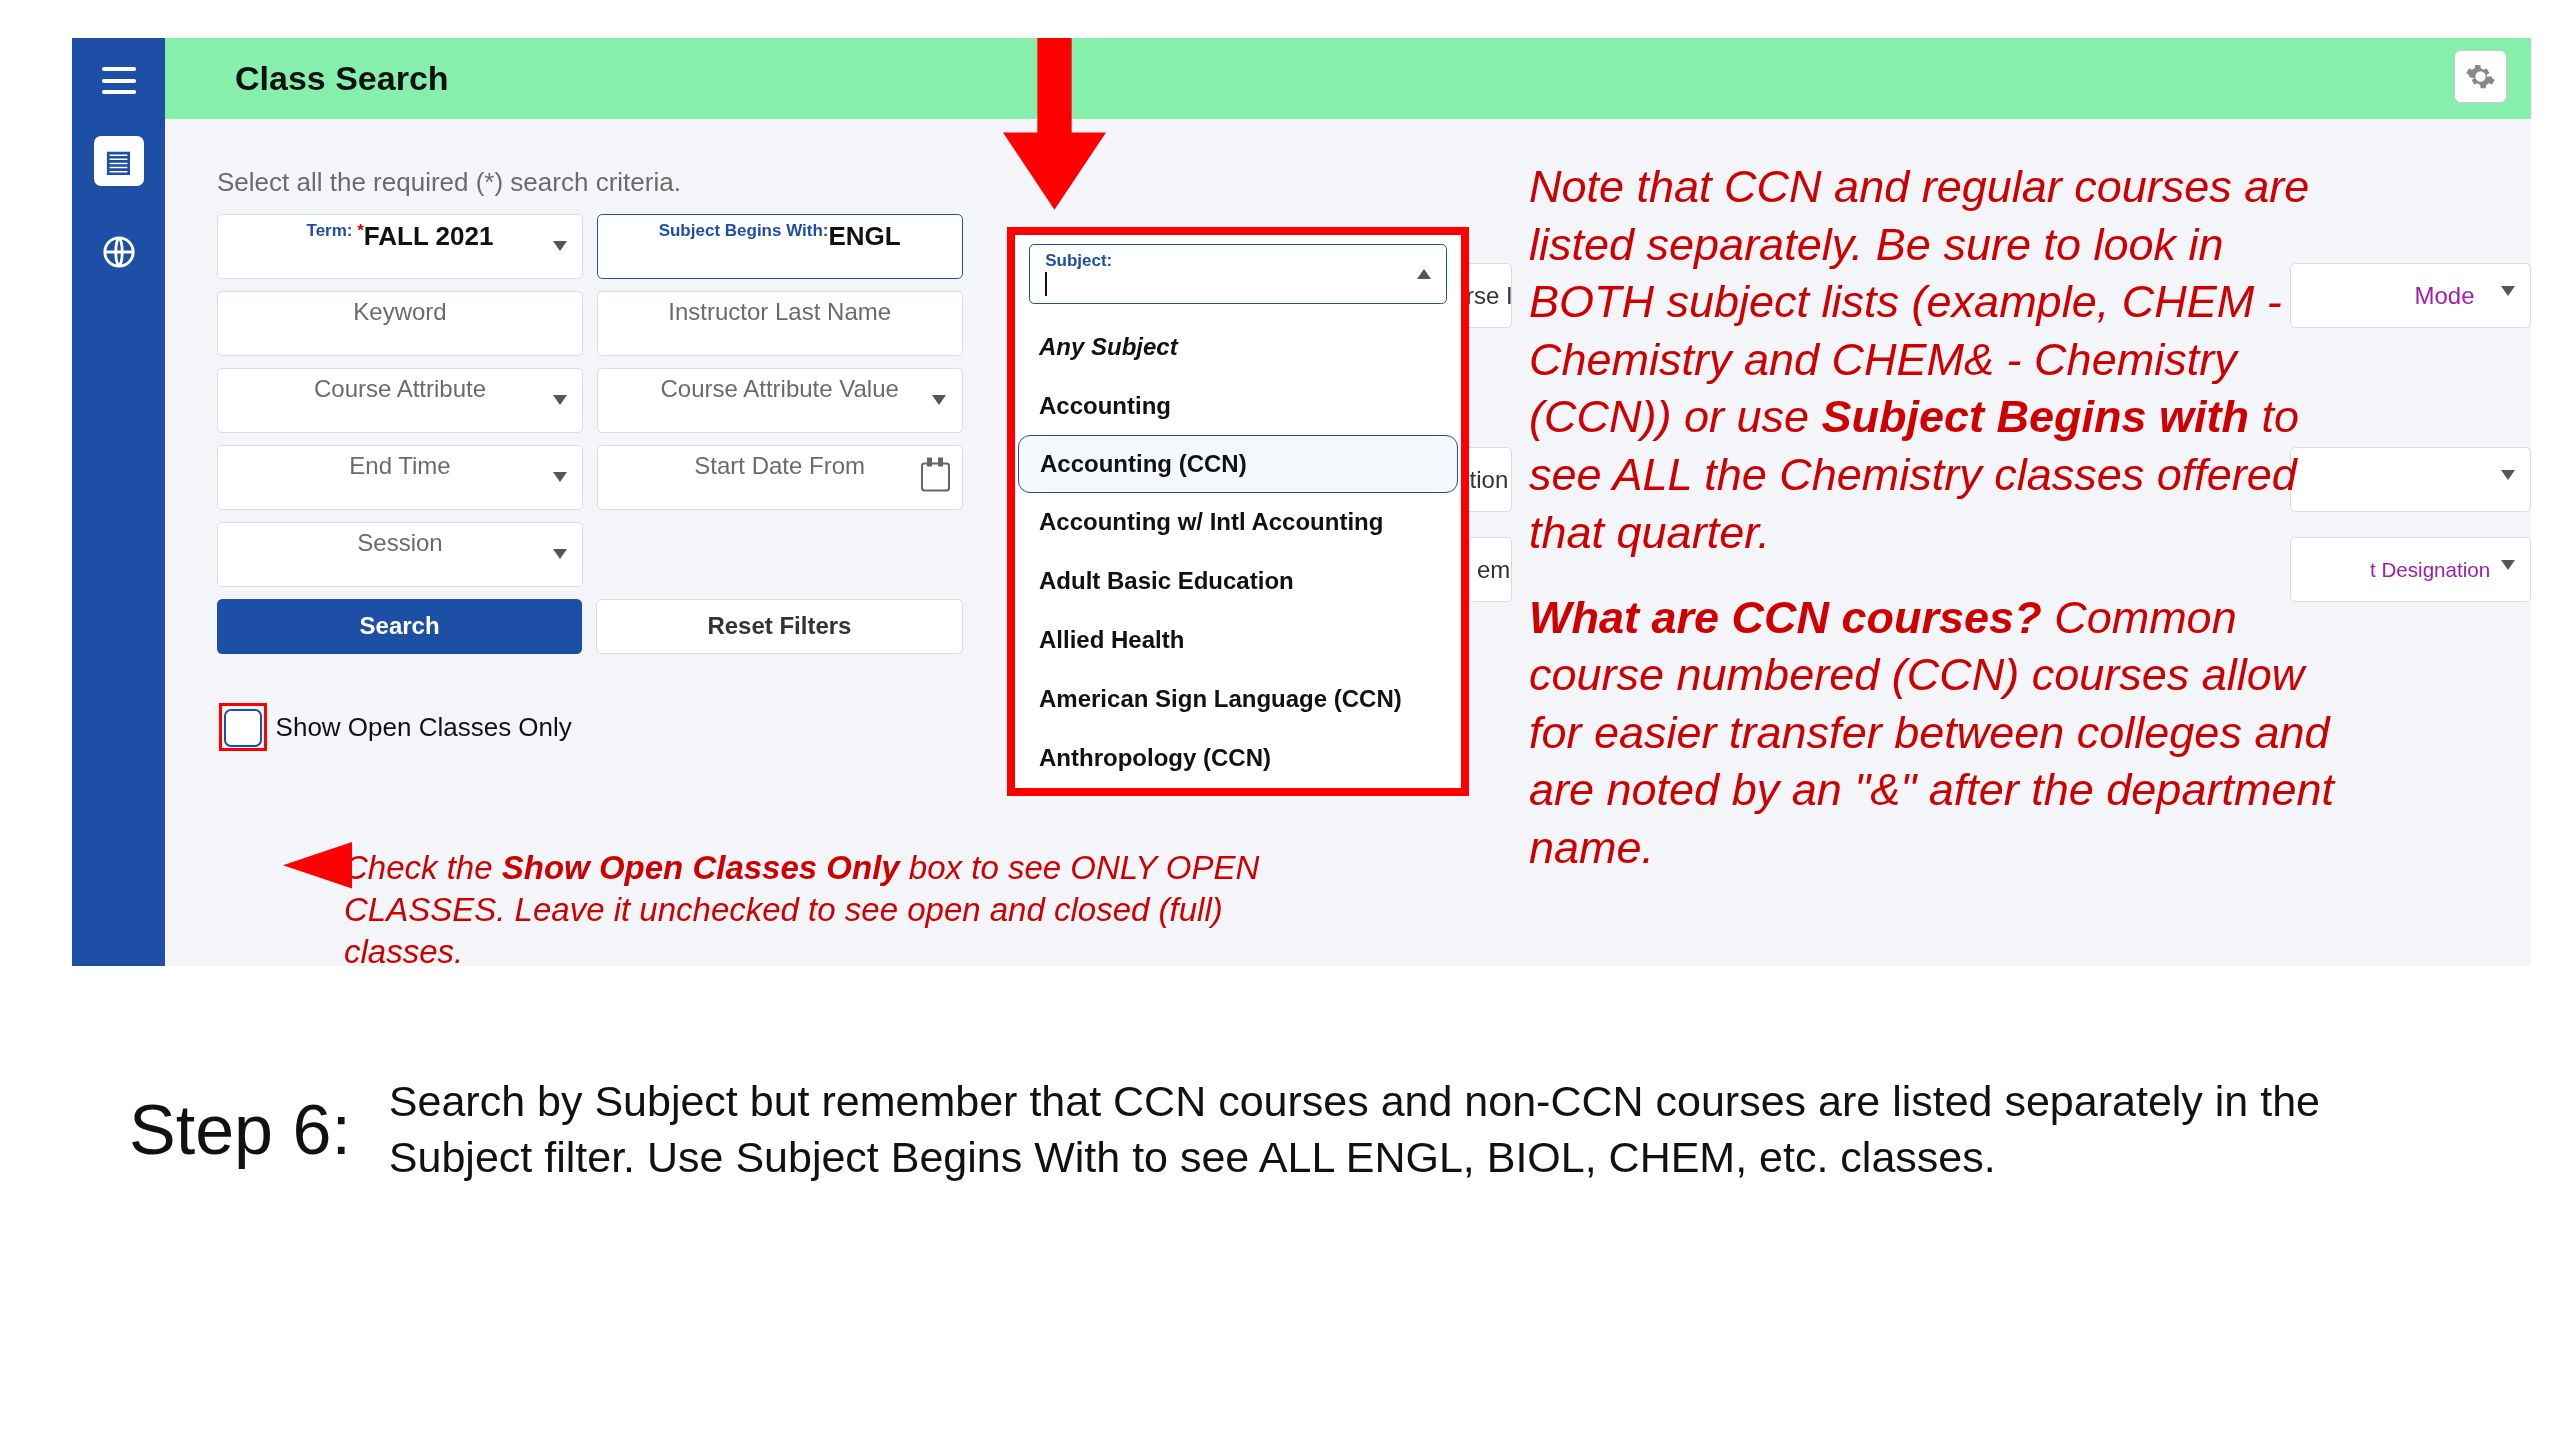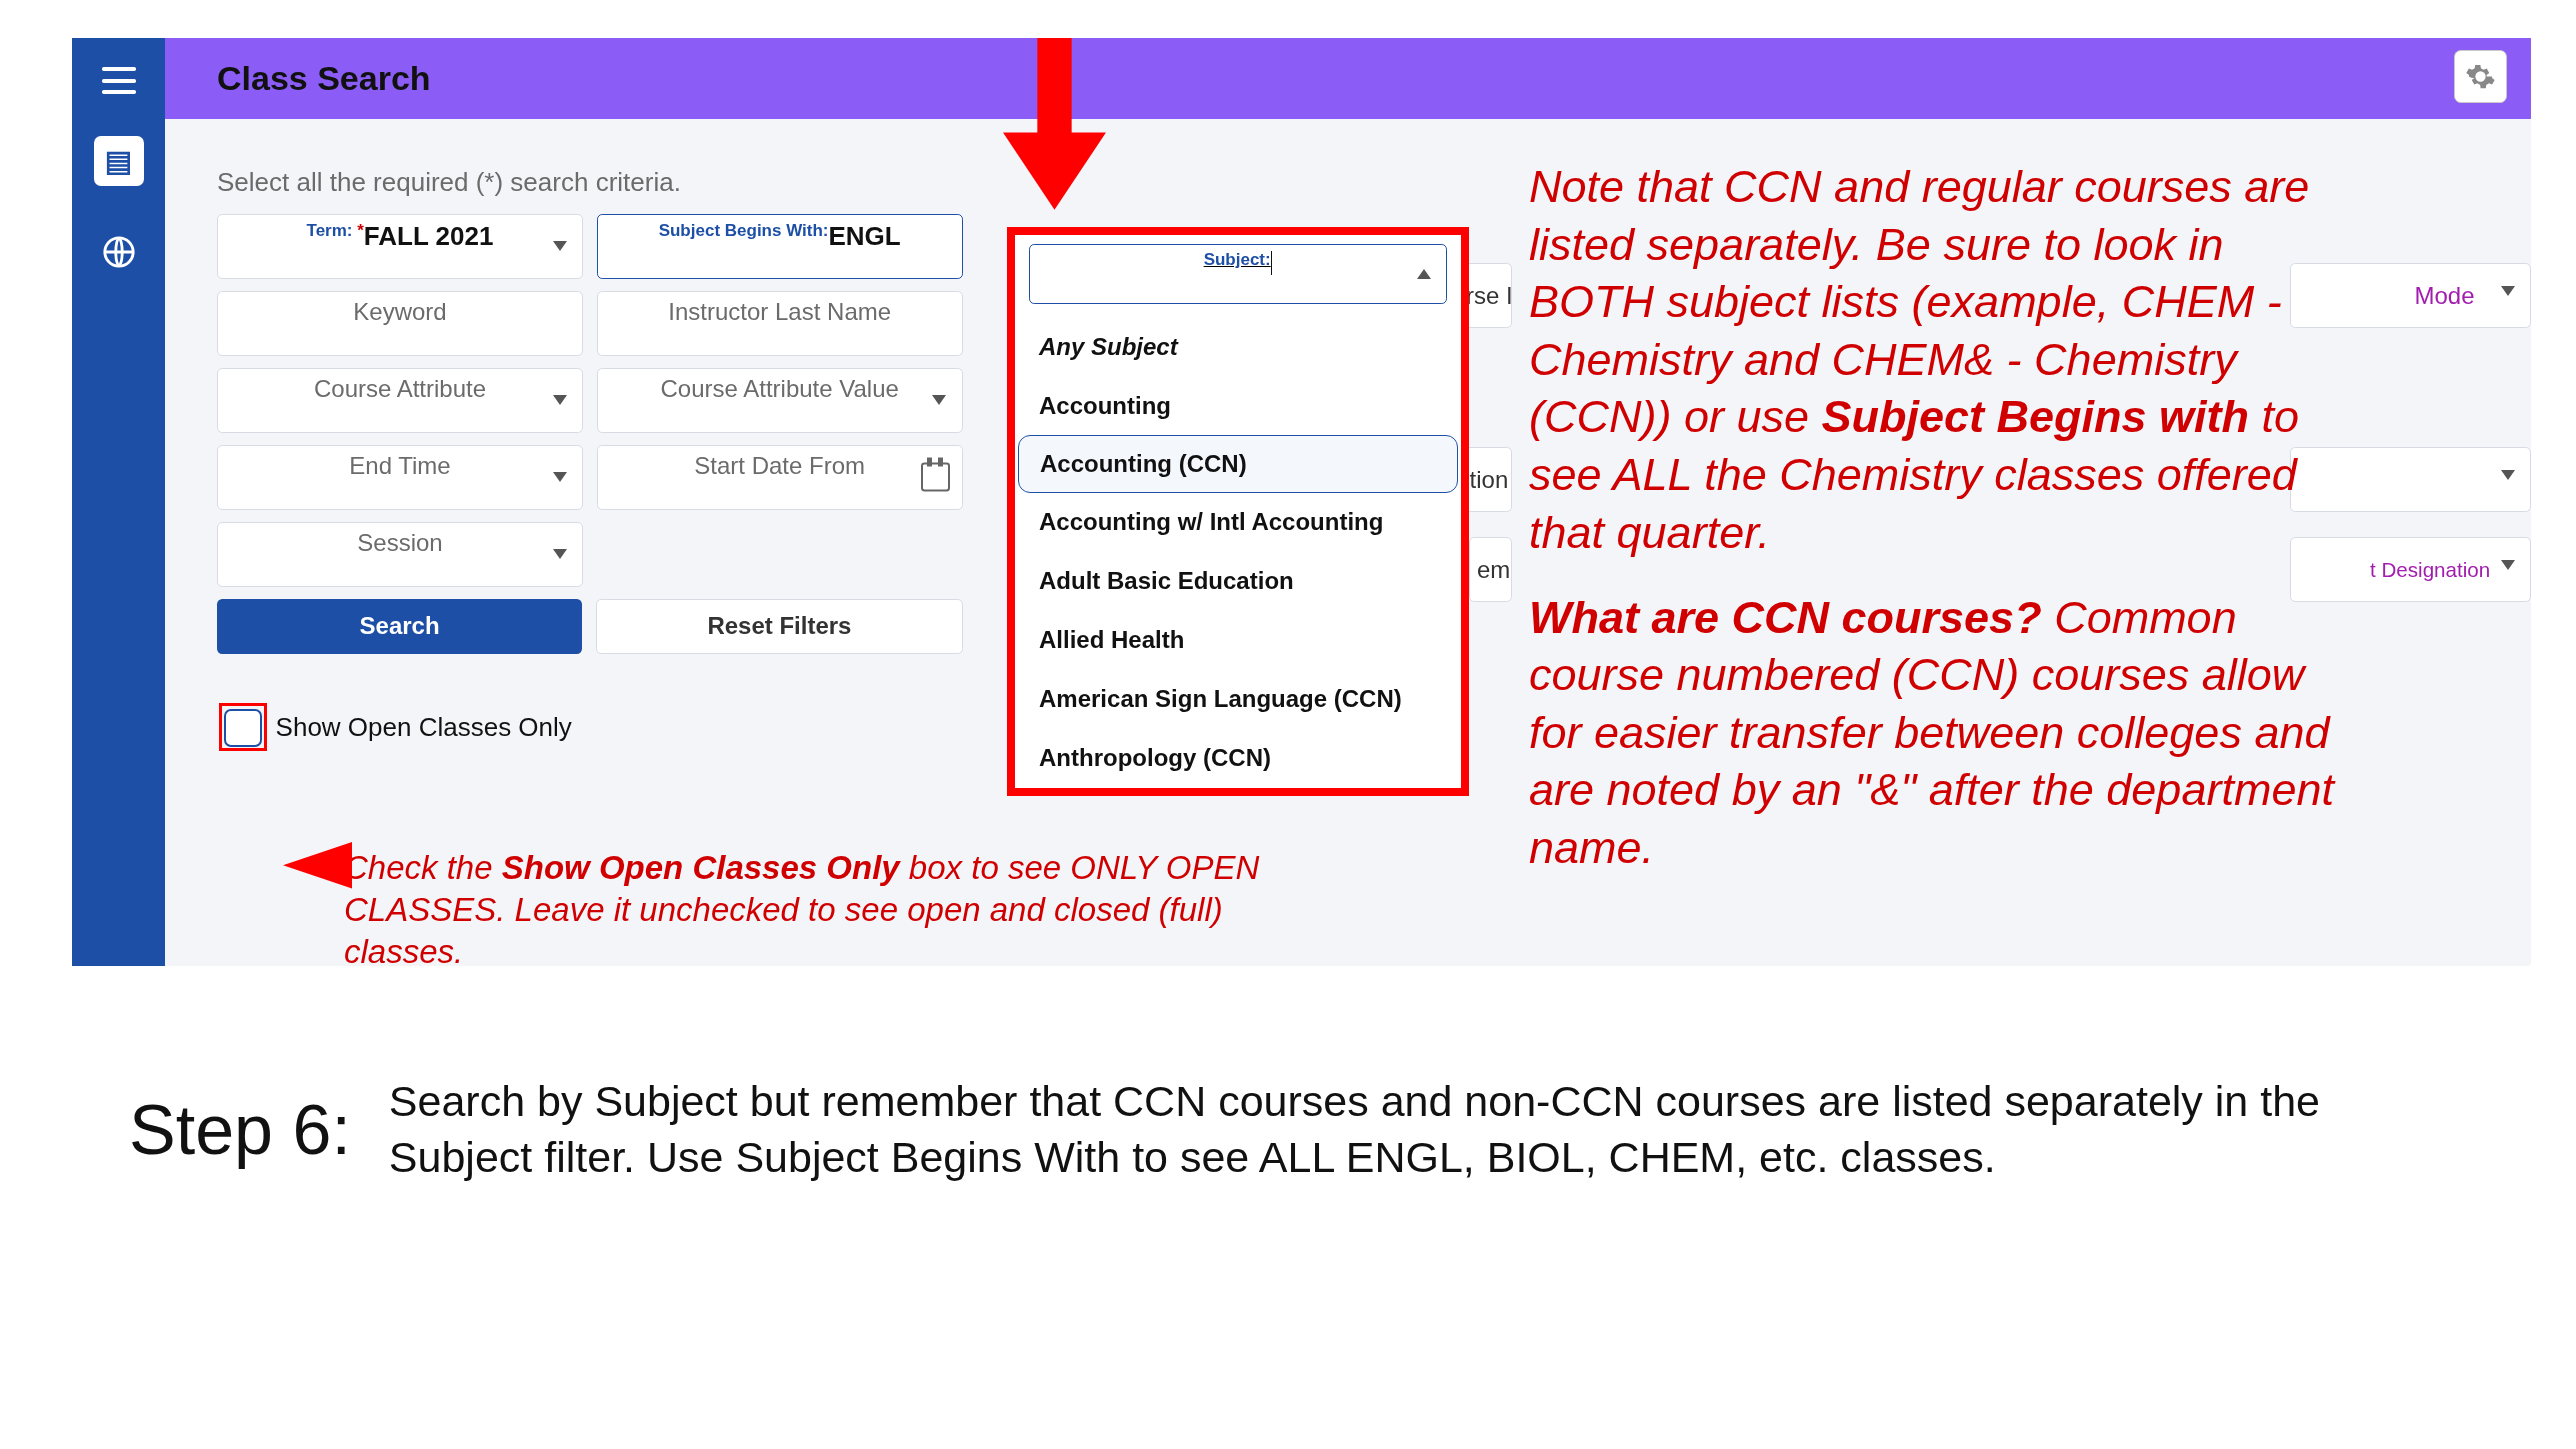--- a/index.html
+++ b/index.html
@@ -44,23 +44,23 @@
   .sidebar .nav-icon.active .glyph { color:#1e4fa6; }
   .sidebar .nav-icon .glyph { color:#fff; font-size:29px; font-weight:bold; }
   .globe-icon svg { width:34px; height:34px; stroke:#fff; fill:none; stroke-width:2; }
 
   .topbar {
     position: absolute;
     top: 38px;
     left: 165px;
     right: 45px;
     height: 81px;
-    background: #8b5cf6;
+    background: #86efac;
     display:flex; align-items:center;
-    padding-left: 52px;
+    padding-left: 70px;
   }
   .page-title { font-size: 34px; font-weight: 700; color:#111; }
 
   .gear-btn {
     position:absolute;
     top: 50px;
     right: 69px;
     width: 53px; height: 53px;
     border: 1.7px solid #c9c9c9;
     border-radius: 6.9px;
@@ -145,25 +145,24 @@
     width: 462px;
     border: 8.6px solid #ff0000;
     background:#fff;
     z-index: 40;
   }
   .subject-field {
     margin: 8.6px 13.7px 0 13.7px;
     height: 60px;
     border:1.7px solid #1e4fa6; border-radius:5.2px;
     position:relative;
-    display:flex; justify-content:center;
+    display:flex; flex-direction:column; justify-content:center;
     padding: 5.2px 15.5px;
     background:#fff;
     cursor:pointer;
-    text-decoration:underline;
   }
   .subject-field .lbl { font-size:17px; color:#1e4fa6; font-weight:600; }
   .subject-field .cursor {
     width:1.7px; height:24px; background:#111; margin-top:1.7px;
   }
   .subject-list { margin-top: 13.7px; }
   .subject-list .opt {
     padding: 15.5px 24px; font-size: 24px; color:#111; font-weight:600;
     cursor:pointer;
   }

